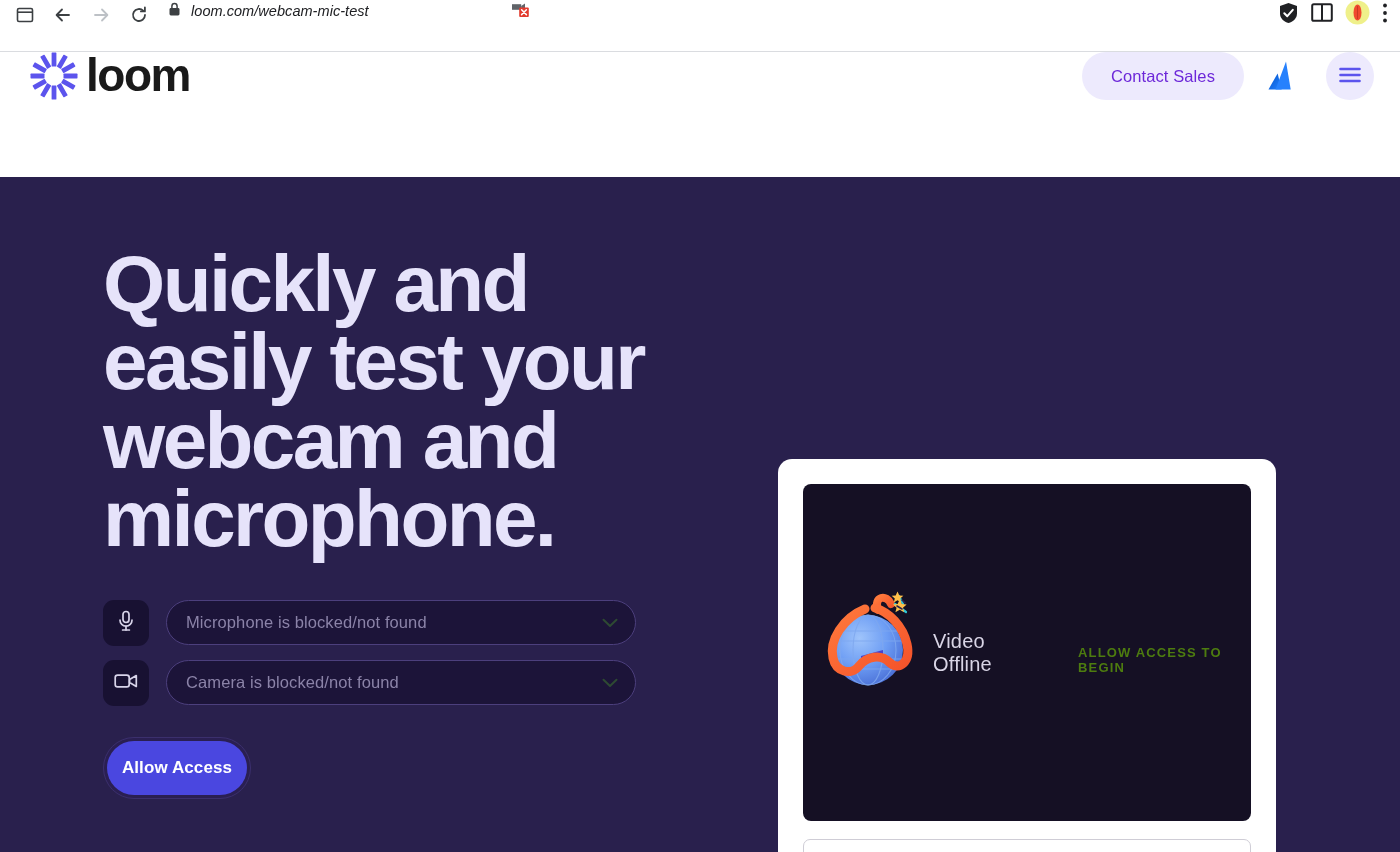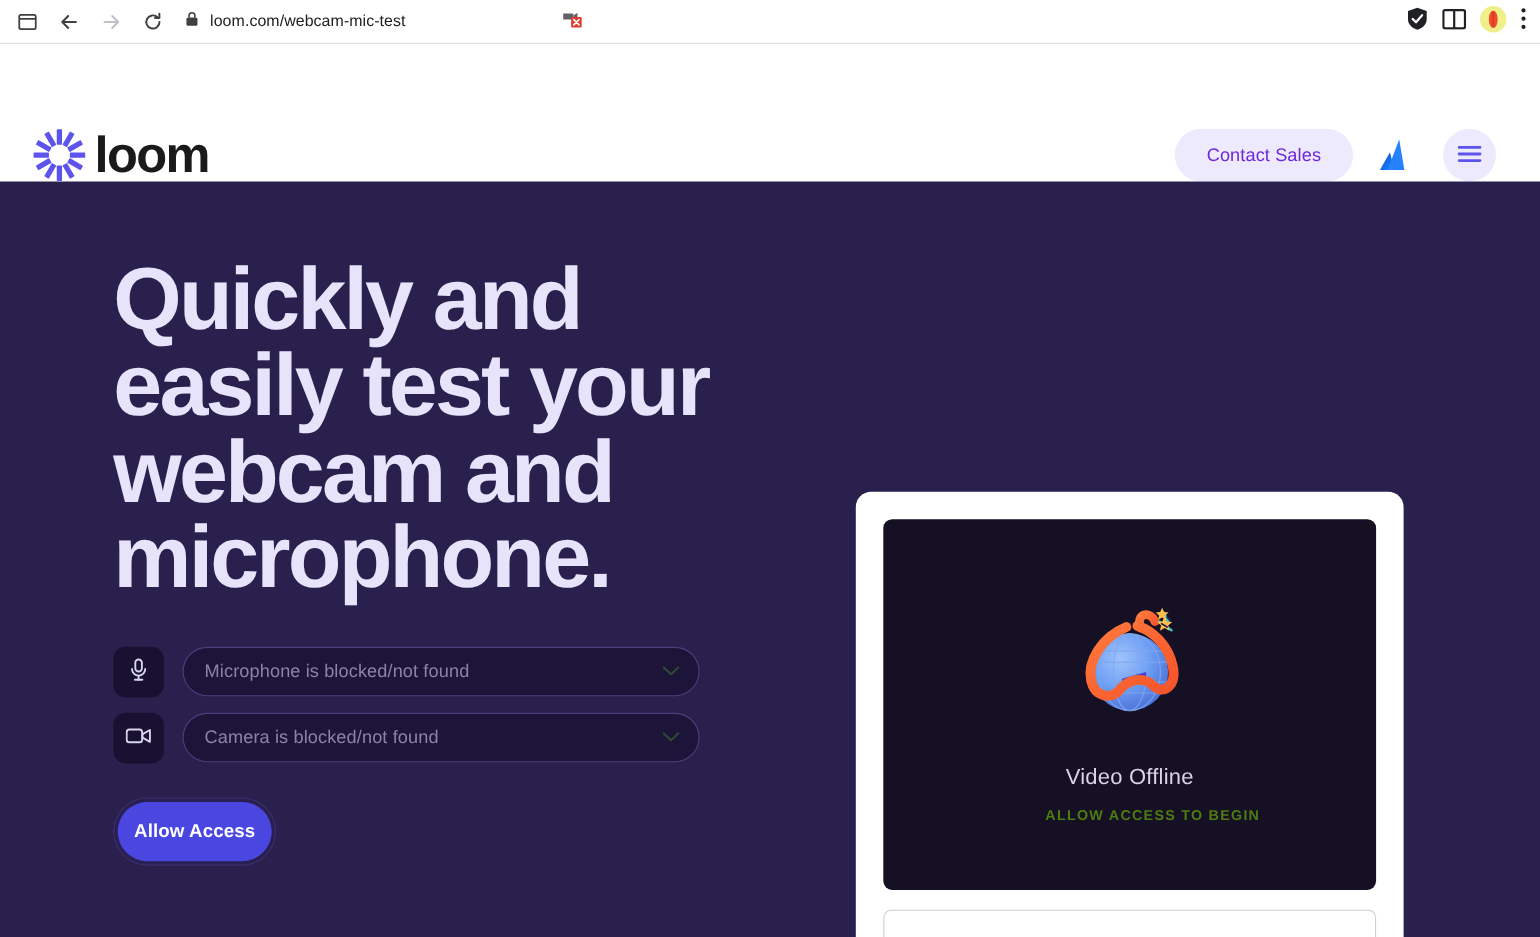--- a/index.html
+++ b/index.html
@@ -5,28 +5,29 @@
   * { box-sizing: border-box; margin: 0; padding: 0; }
   html, body {
     width: 1400px; height: 852px;
     overflow: hidden;
     font-family: "Liberation Sans", sans-serif;
     background: #ffffff;
   }
 
   
   .browser-bar {
-    height: 40px;
+    height: 52px;
     width: 1400px;
     background: #ffffff;
     display: flex;
-    align-items: center;
+    align-items: flex-start;
     padding: 0 10px;
     border-bottom: 1px solid #dadce0;
     position: relative;
+    font-style: italic;
   }
   .chrome-btn {
     width: 30px; height: 30px;
     display: flex; align-items: center; justify-content: center;
     border-radius: 50%;
     flex: 0 0 auto;
   }
   .chrome-btn svg { display: block; }
   .url-zone {
     display: flex; align-items: center;
@@ -46,23 +47,23 @@
     display: flex; align-items: center; gap: 12px;
     flex: 0 0 auto;
     padding-right: 2px;
   }
 
   
   .site-header {
     height: 125px;
     background: #ffffff;
     display: flex;
-    align-items: flex-end;
+    align-items: flex-start;
     justify-content: space-between;
-    padding: 0 40px 0 30px;
+    padding: 0 26px 0 30px;
   }
   .logo-wrap { display: flex; align-items: center; gap: 8px; }
   .logo-mark { width: 48px; height: 48px; display: block; }
   .logo-word {
     font-size: 46px;
     font-weight: bold;
     color: #1a1a1a;
     letter-spacing: -1.5px;
     line-height: 1;
     margin-top: -3px;
@@ -173,21 +174,21 @@
   .preview-card {
     width: 498px;
     background: #ffffff;
     border-radius: 14px;
     padding: 25px;
   }
   .video-box {
     width: 448px; height: 337px;
     background: #151024;
     border-radius: 8px;
-    display: flex; flex-direction: column;
+    display: flex; flex-direction: row;
     align-items: center; justify-content: center;
     position: relative;
   }
   .globe-art { margin-top: 6px; margin-bottom: 22px; }
   .video-offline {
     color: #d9d5e6;
     font-size: 20px;
     letter-spacing: 0.2px;
   }
   .allow-caption {

